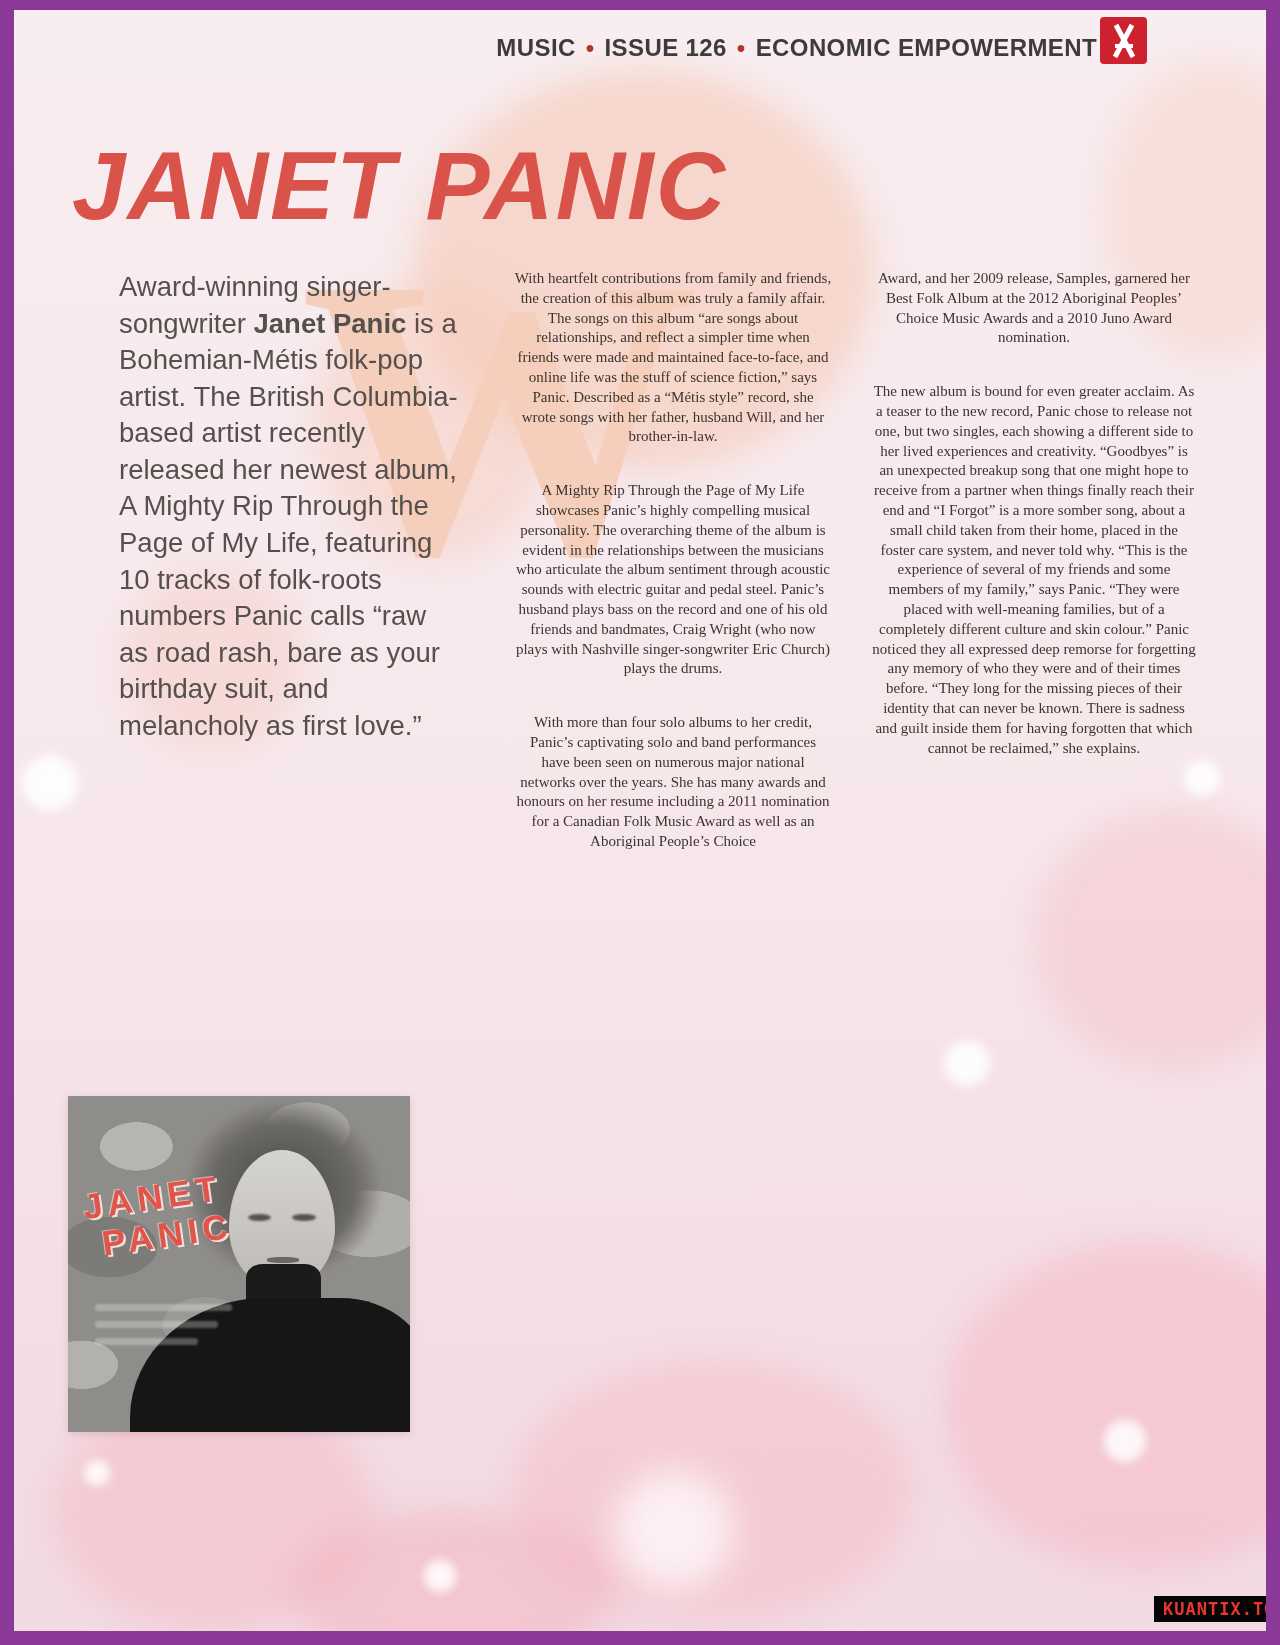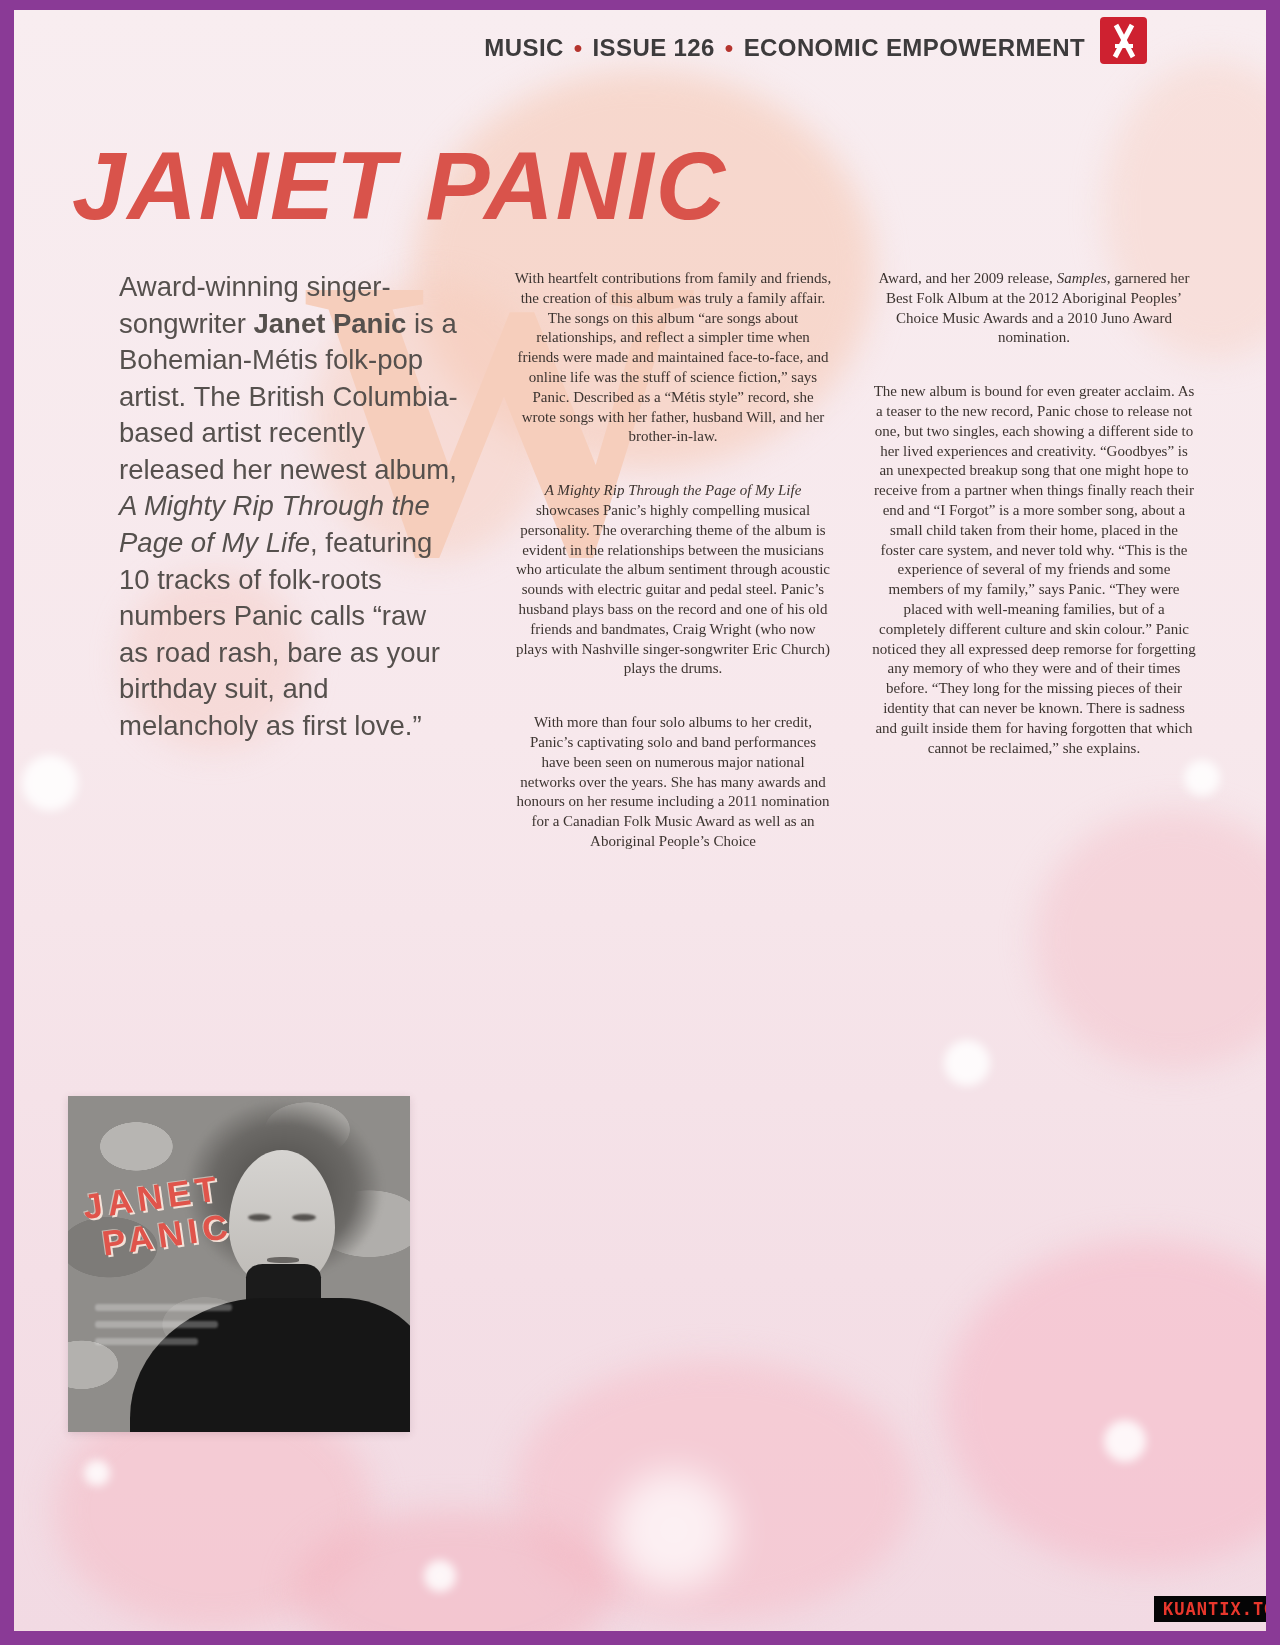--- a/index.html
+++ b/index.html
@@ -23,21 +23,21 @@
   .bokeh { position:absolute; border-radius:50%; background:rgba(255,255,255,.85); filter:blur(5px); z-index:0; }
   .b1 { left:8px;   top:745px;  width:56px; height:56px; }
   .b2 { left:930px; top:1030px; width:46px; height:46px; }
   .b3 { left:1090px;top:1410px; width:42px; height:42px; }
   .b4 { left:600px; top:1460px; width:120px; height:120px; background:rgba(255,255,255,.7); filter:blur(18px); }
   .b5 { left:410px; top:1550px; width:32px; height:32px; }
   .b6 { left:1170px;top:750px;  width:36px; height:36px; }
   .b7 { left:70px;  top:1450px; width:26px; height:26px; }
 
   
-  .kicker { position:absolute; left:260px; top:24px; width:811px; text-align:right; z-index:2;
+  .kicker { position:absolute; left:272px; top:24px; width:811px; text-align:right; z-index:2;
             font-size:24px; font-weight:bold; letter-spacing:.4px; color:#3d3b3c; }
   .kicker .dot { color:#b5342e; padding:0 10px; }
   .logo { position:absolute; left:1086px; top:7px; width:47px; height:47px; background:#ce2130;
           border-radius:4px; z-index:2; display:flex; align-items:center; justify-content:center; }
 
   
   .title { position:absolute; left:58px; top:126px; z-index:2; font-style:italic; font-weight:bold;
            font-size:96px; line-height:1.05; color:#d9534b; letter-spacing:2px; }
 
   
@@ -45,21 +45,21 @@
            font-weight:bold; font-size:400px; line-height:.85; color:#f6cebc; }
 
   
   .col { position:absolute; top:259px; z-index:2;margin-left:44px; }
   .col1 { left:61px;  width:340px; font-size:27.5px; line-height:1.33; color:#55504d; }
   .col2 { left:456px; width:318px; }
   .col3 { left:814px; width:324px; }
   .serif { font-family:"Liberation Serif", serif; font-size:15px; line-height:1.32; color:#3c3430;text-align:center; }
   .serif p { margin:0 0 34px 0; }
   .b { font-weight:bold; }
-  .i { font-style:italic; }
+  .i { }
 
   .endmark { display:inline-block; width:14px; height:15px; vertical-align:baseline; margin-left:5px; }
 
   
   .cover { position:absolute; left:54px; top:1086px; width:342px; height:336px; z-index:2; overflow:hidden;
            background-color:#8f8d8a;
            background-image:
              radial-gradient(60px 40px at 20% 15%, #b7b5b2 0 60%, transparent 61%),
              radial-gradient(70px 45px at 70% 10%, #a8a6a3 0 60%, transparent 61%),
              radial-gradient(80px 50px at 12% 45%, #7d7b78 0 60%, transparent 61%),

